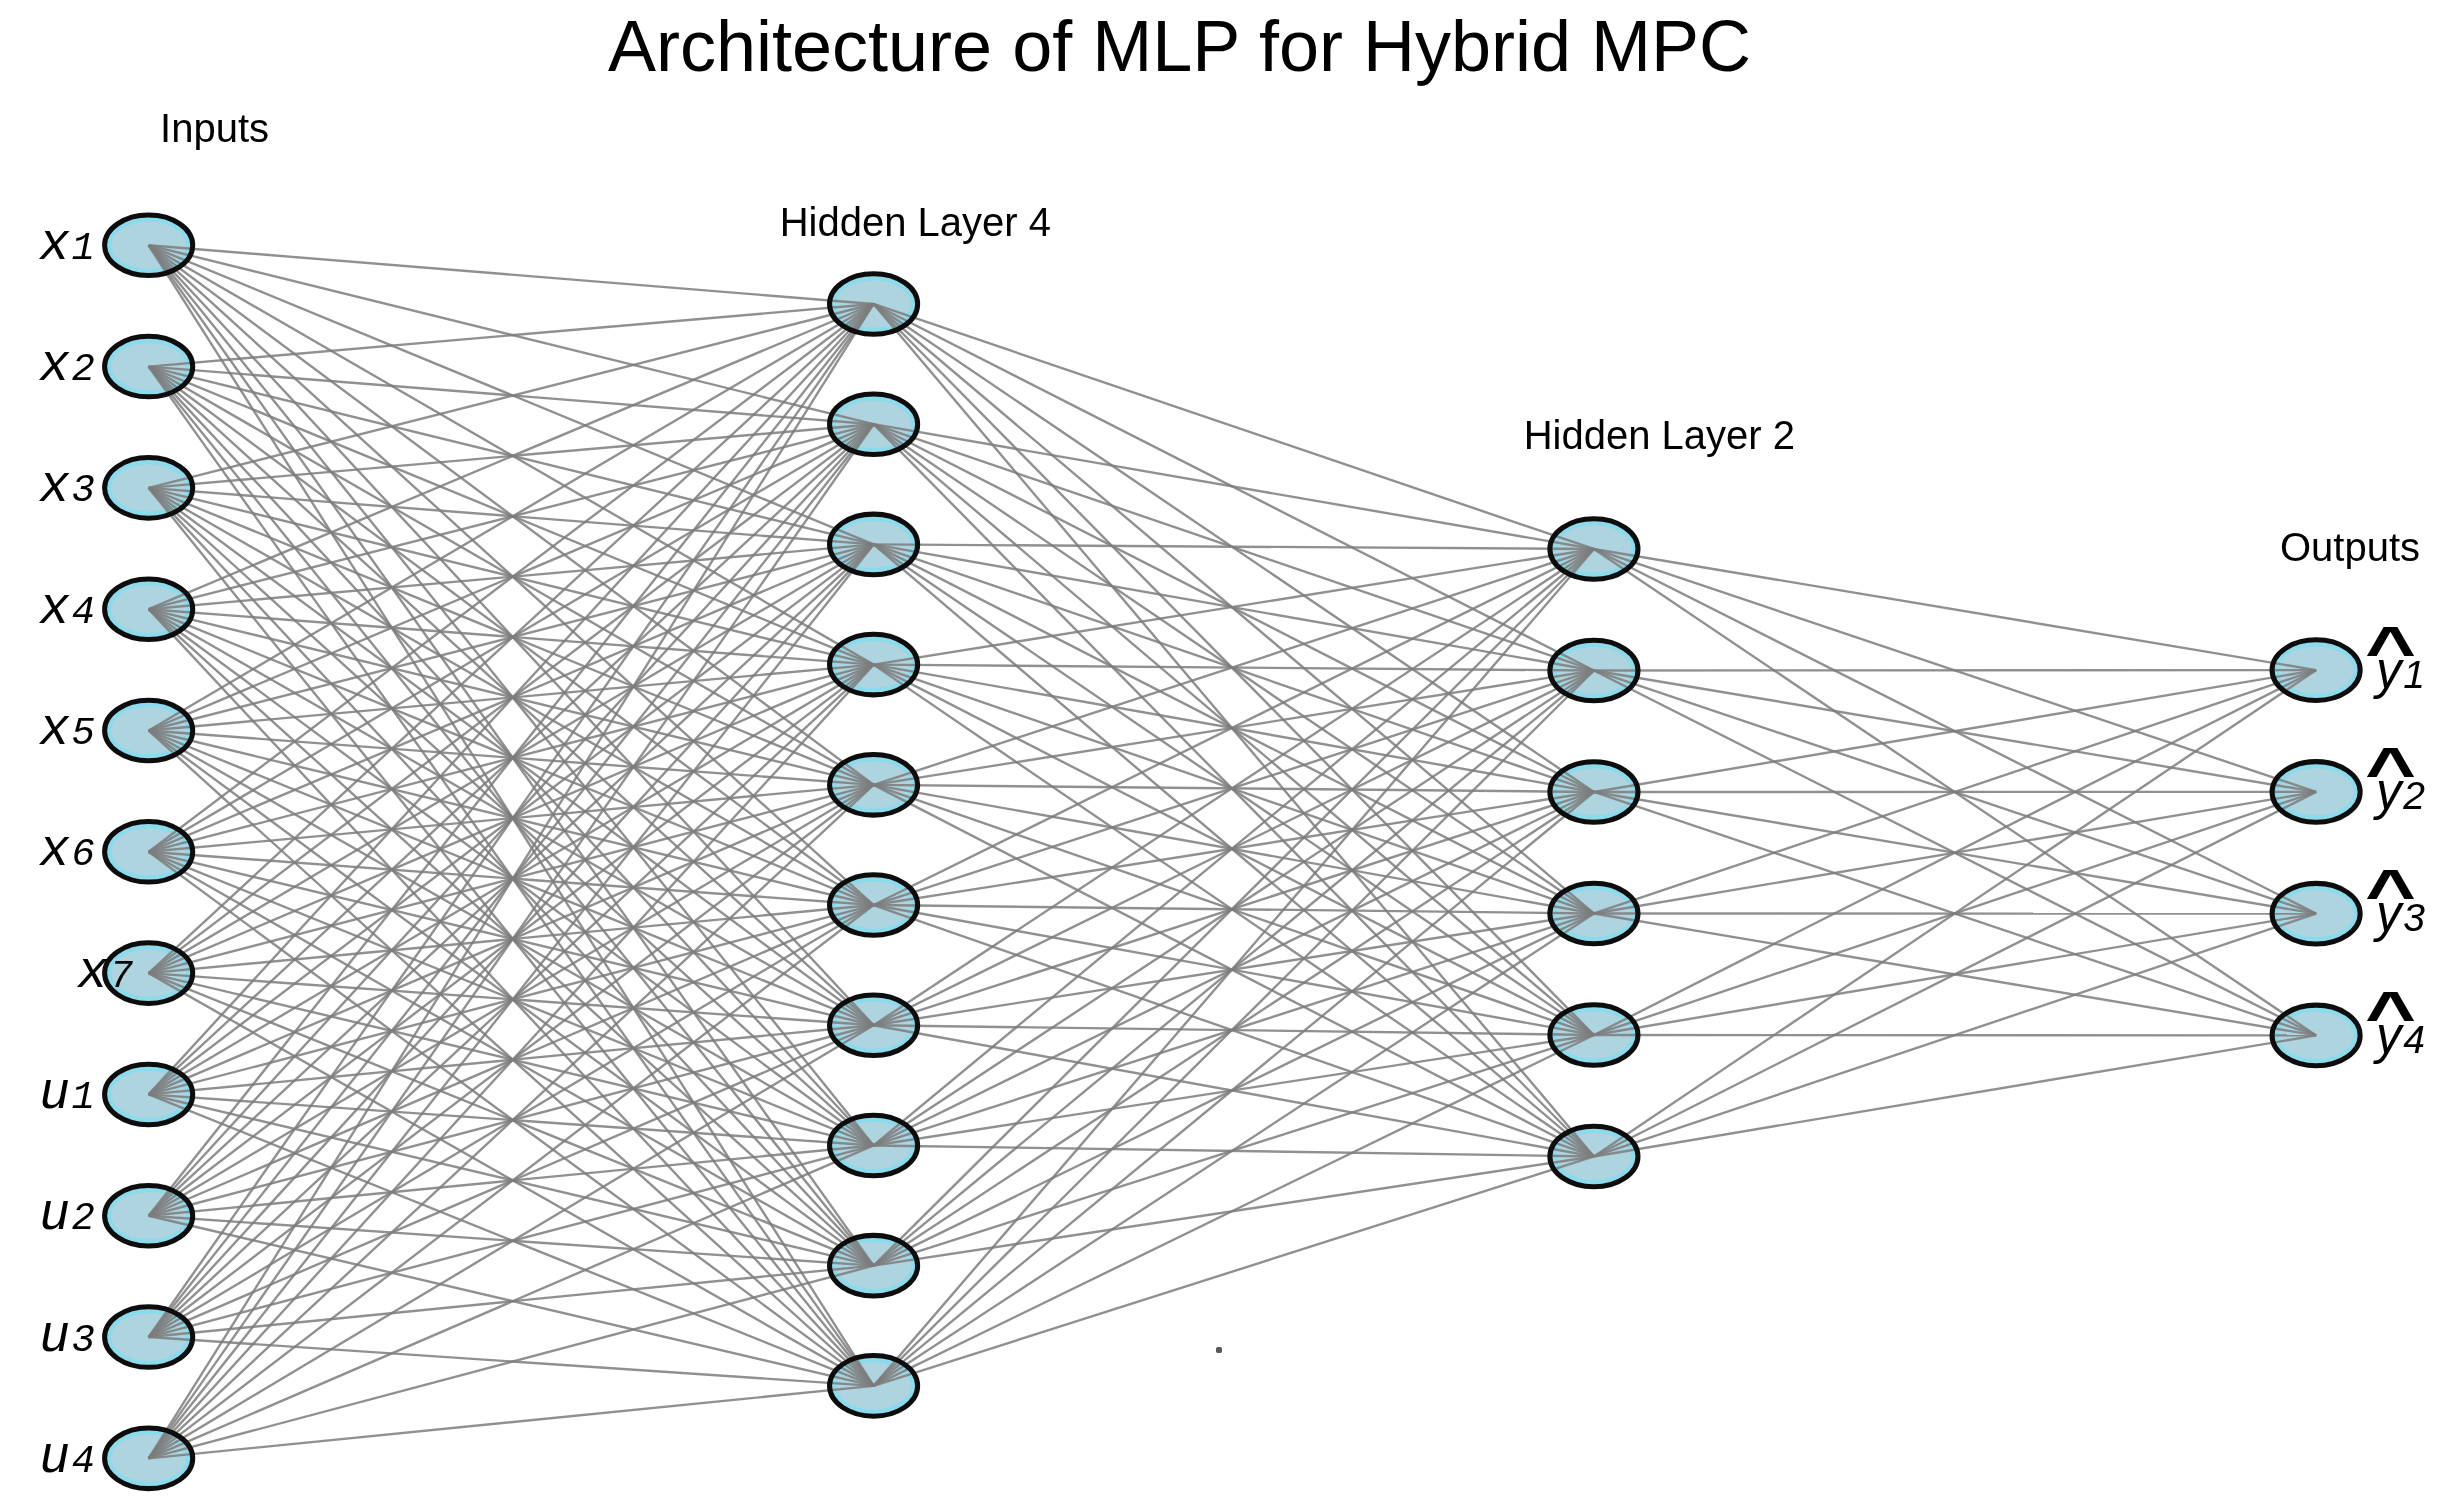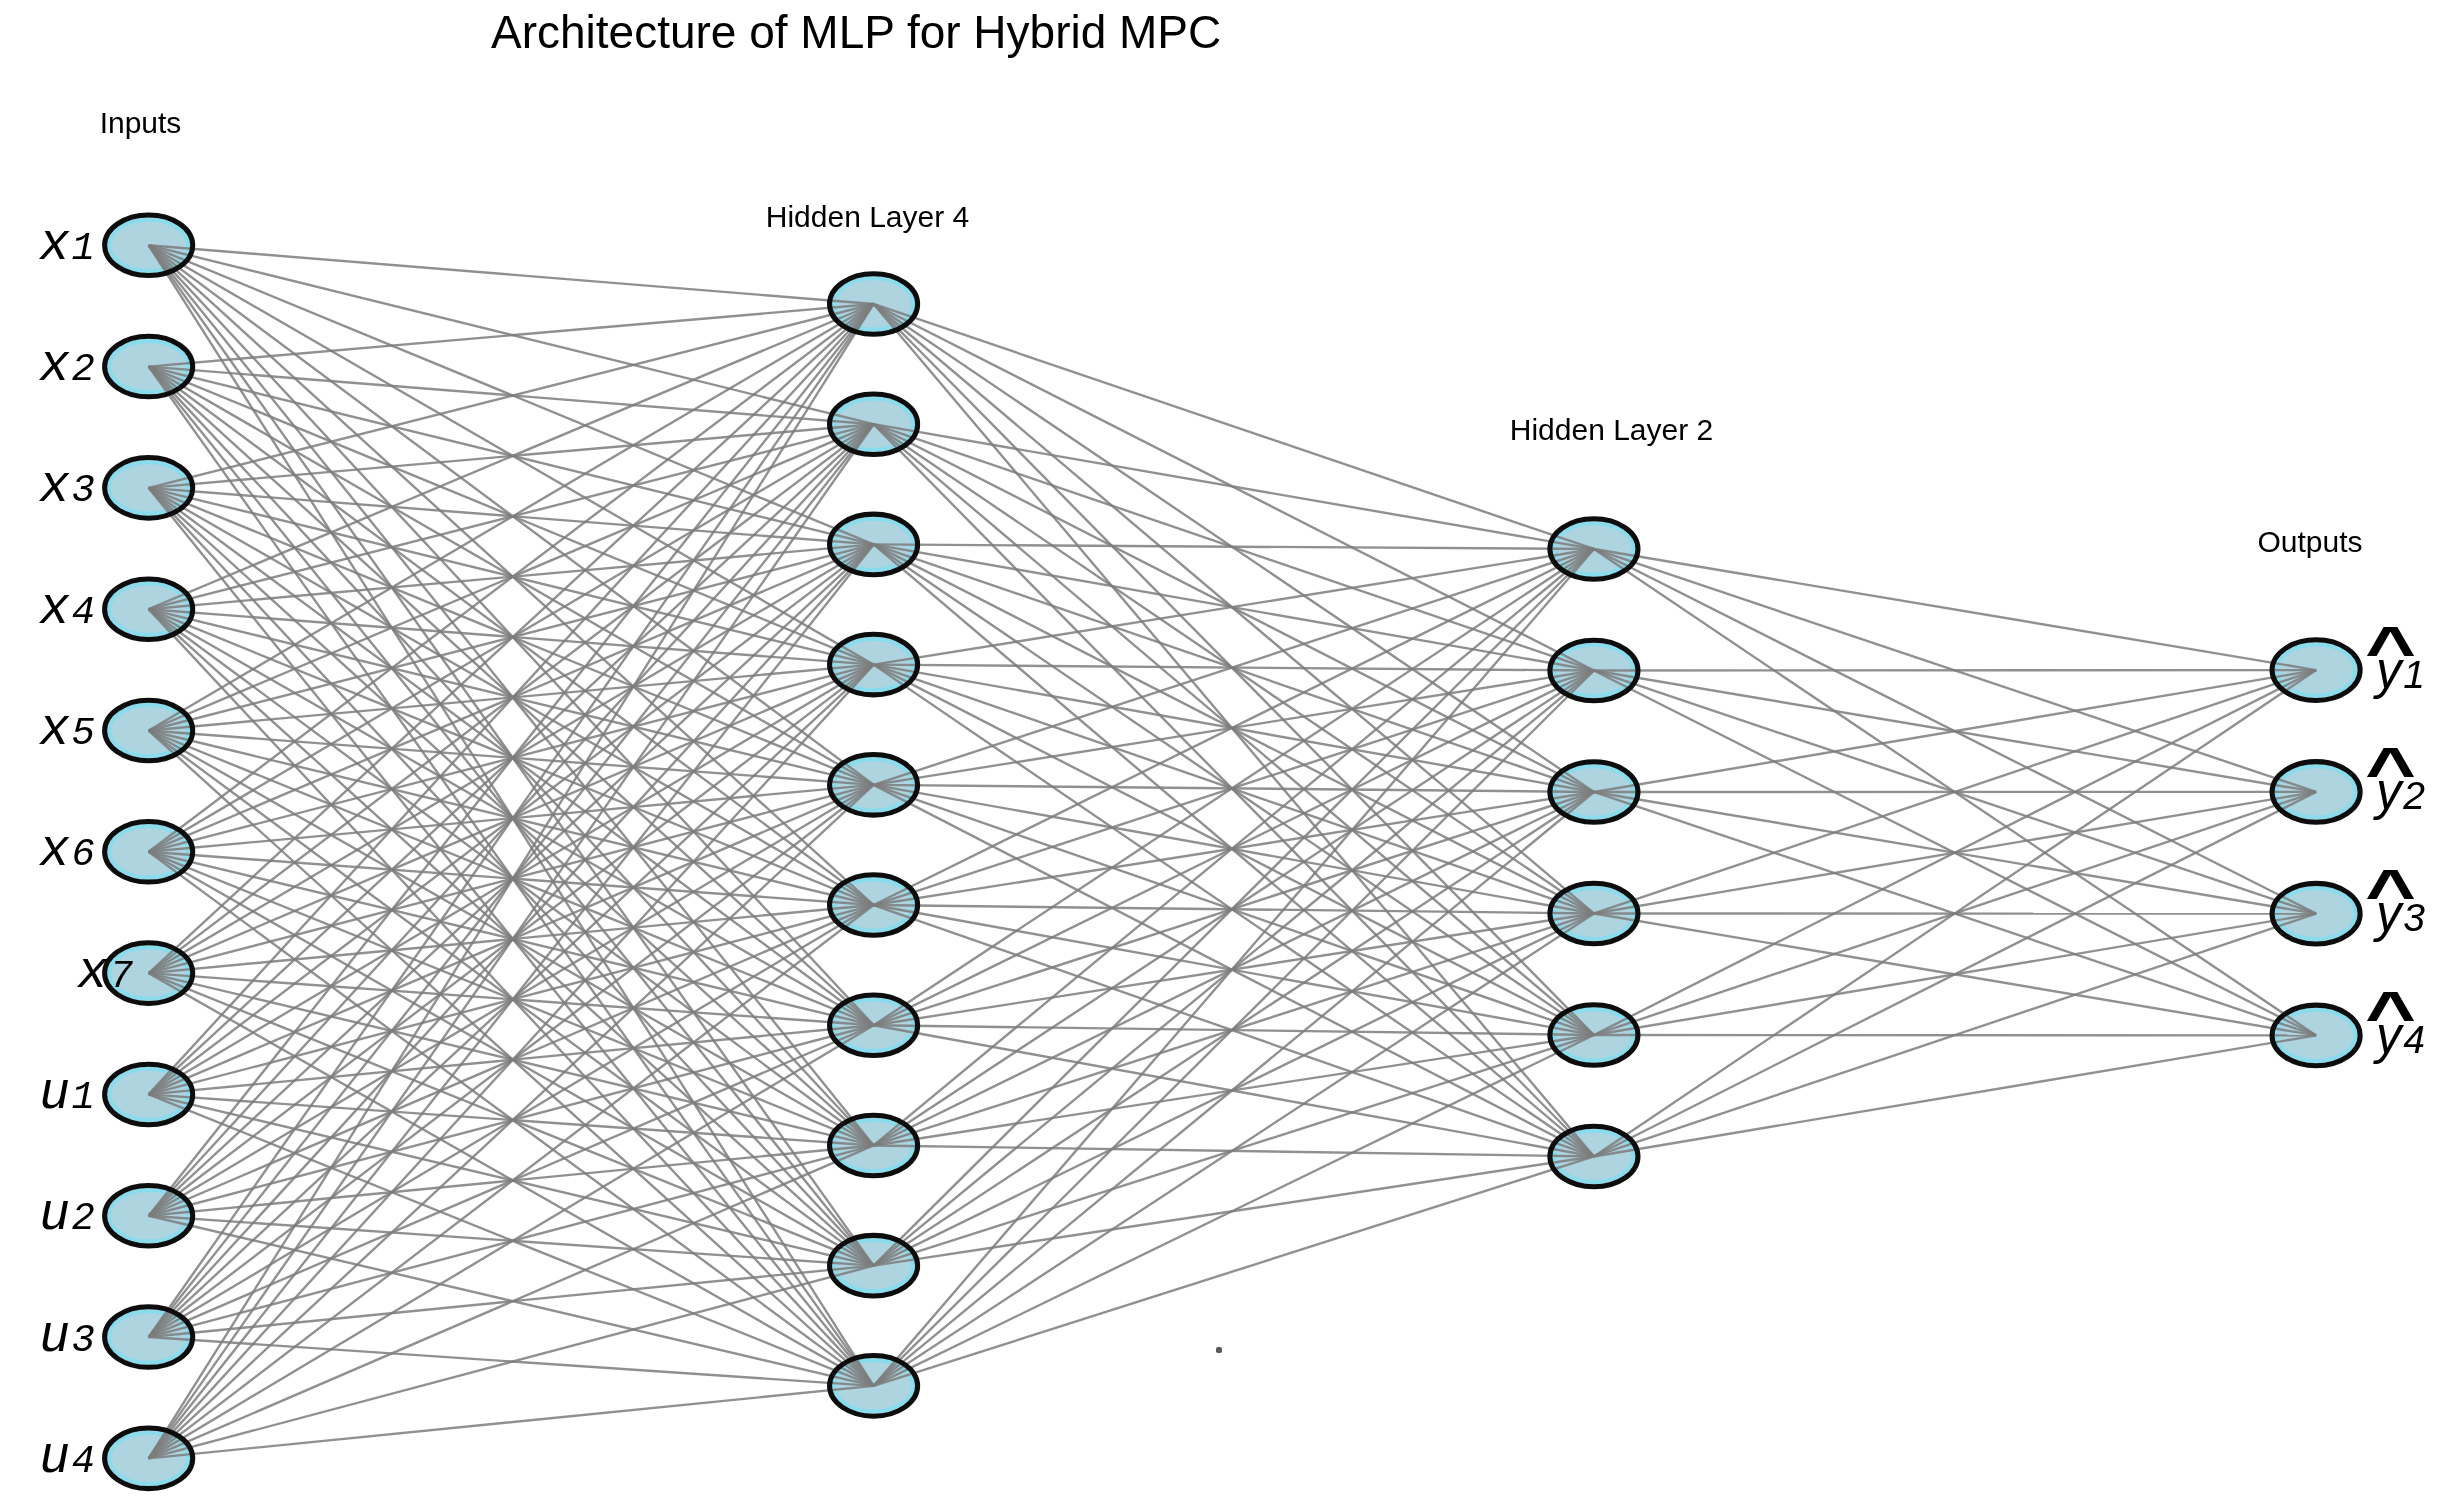--- a/index.html
+++ b/index.html
@@ -2,24 +2,24 @@
 <html style="font-size:14.7px"><head>
 <meta charset="utf-8">
 <style>
   html,body{margin:0;padding:0;background:#fff;}
   .stage{
     position:relative;width:2462px;height:1510px;background:#ffffff;overflow:hidden;
     font-family:"Liberation Sans","DejaVu Sans",sans-serif;color:#000;
   }
   .stage svg{position:absolute;left:0;top:0;}
   .title{
-    position:absolute;left:491px;top:7.3px;width:1377px;
-    font-size:46px;line-height:1.1;color:#000;white-space:nowrap;
+    position:absolute;left:491px;top:7.3px;width:1377px;text-align:center;
+    font-size:72px;line-height:1.1;color:#000;white-space:nowrap;
   }
-  .layer-label{position:absolute;text-align:center;font-size:30px;line-height:1.1;color:#000;white-space:nowrap;}
+  .layer-label{position:absolute;text-align:right;font-size:40px;line-height:1.1;color:#000;white-space:nowrap;}
   #lbl-inputs  {left:12px;  top:106px;width:257px;}
   #lbl-hidden1 {left:684px; top:200px;width:367px;}
   #lbl-hidden2 {left:1428px;top:413px;width:367px;}
   #lbl-outputs {left:2200px;top:525px;width:220px;}
   .node-label{
     position:absolute;height:83px;line-height:83px;font-style:italic;
     font-size:51px;color:#000;white-space:nowrap;
   }
   .input-label{left:0;width:95px;text-align:right;font-family:Liberation Mono, monospace;}
   .output-label{left:2376px;width:174px;text-align:left;}

